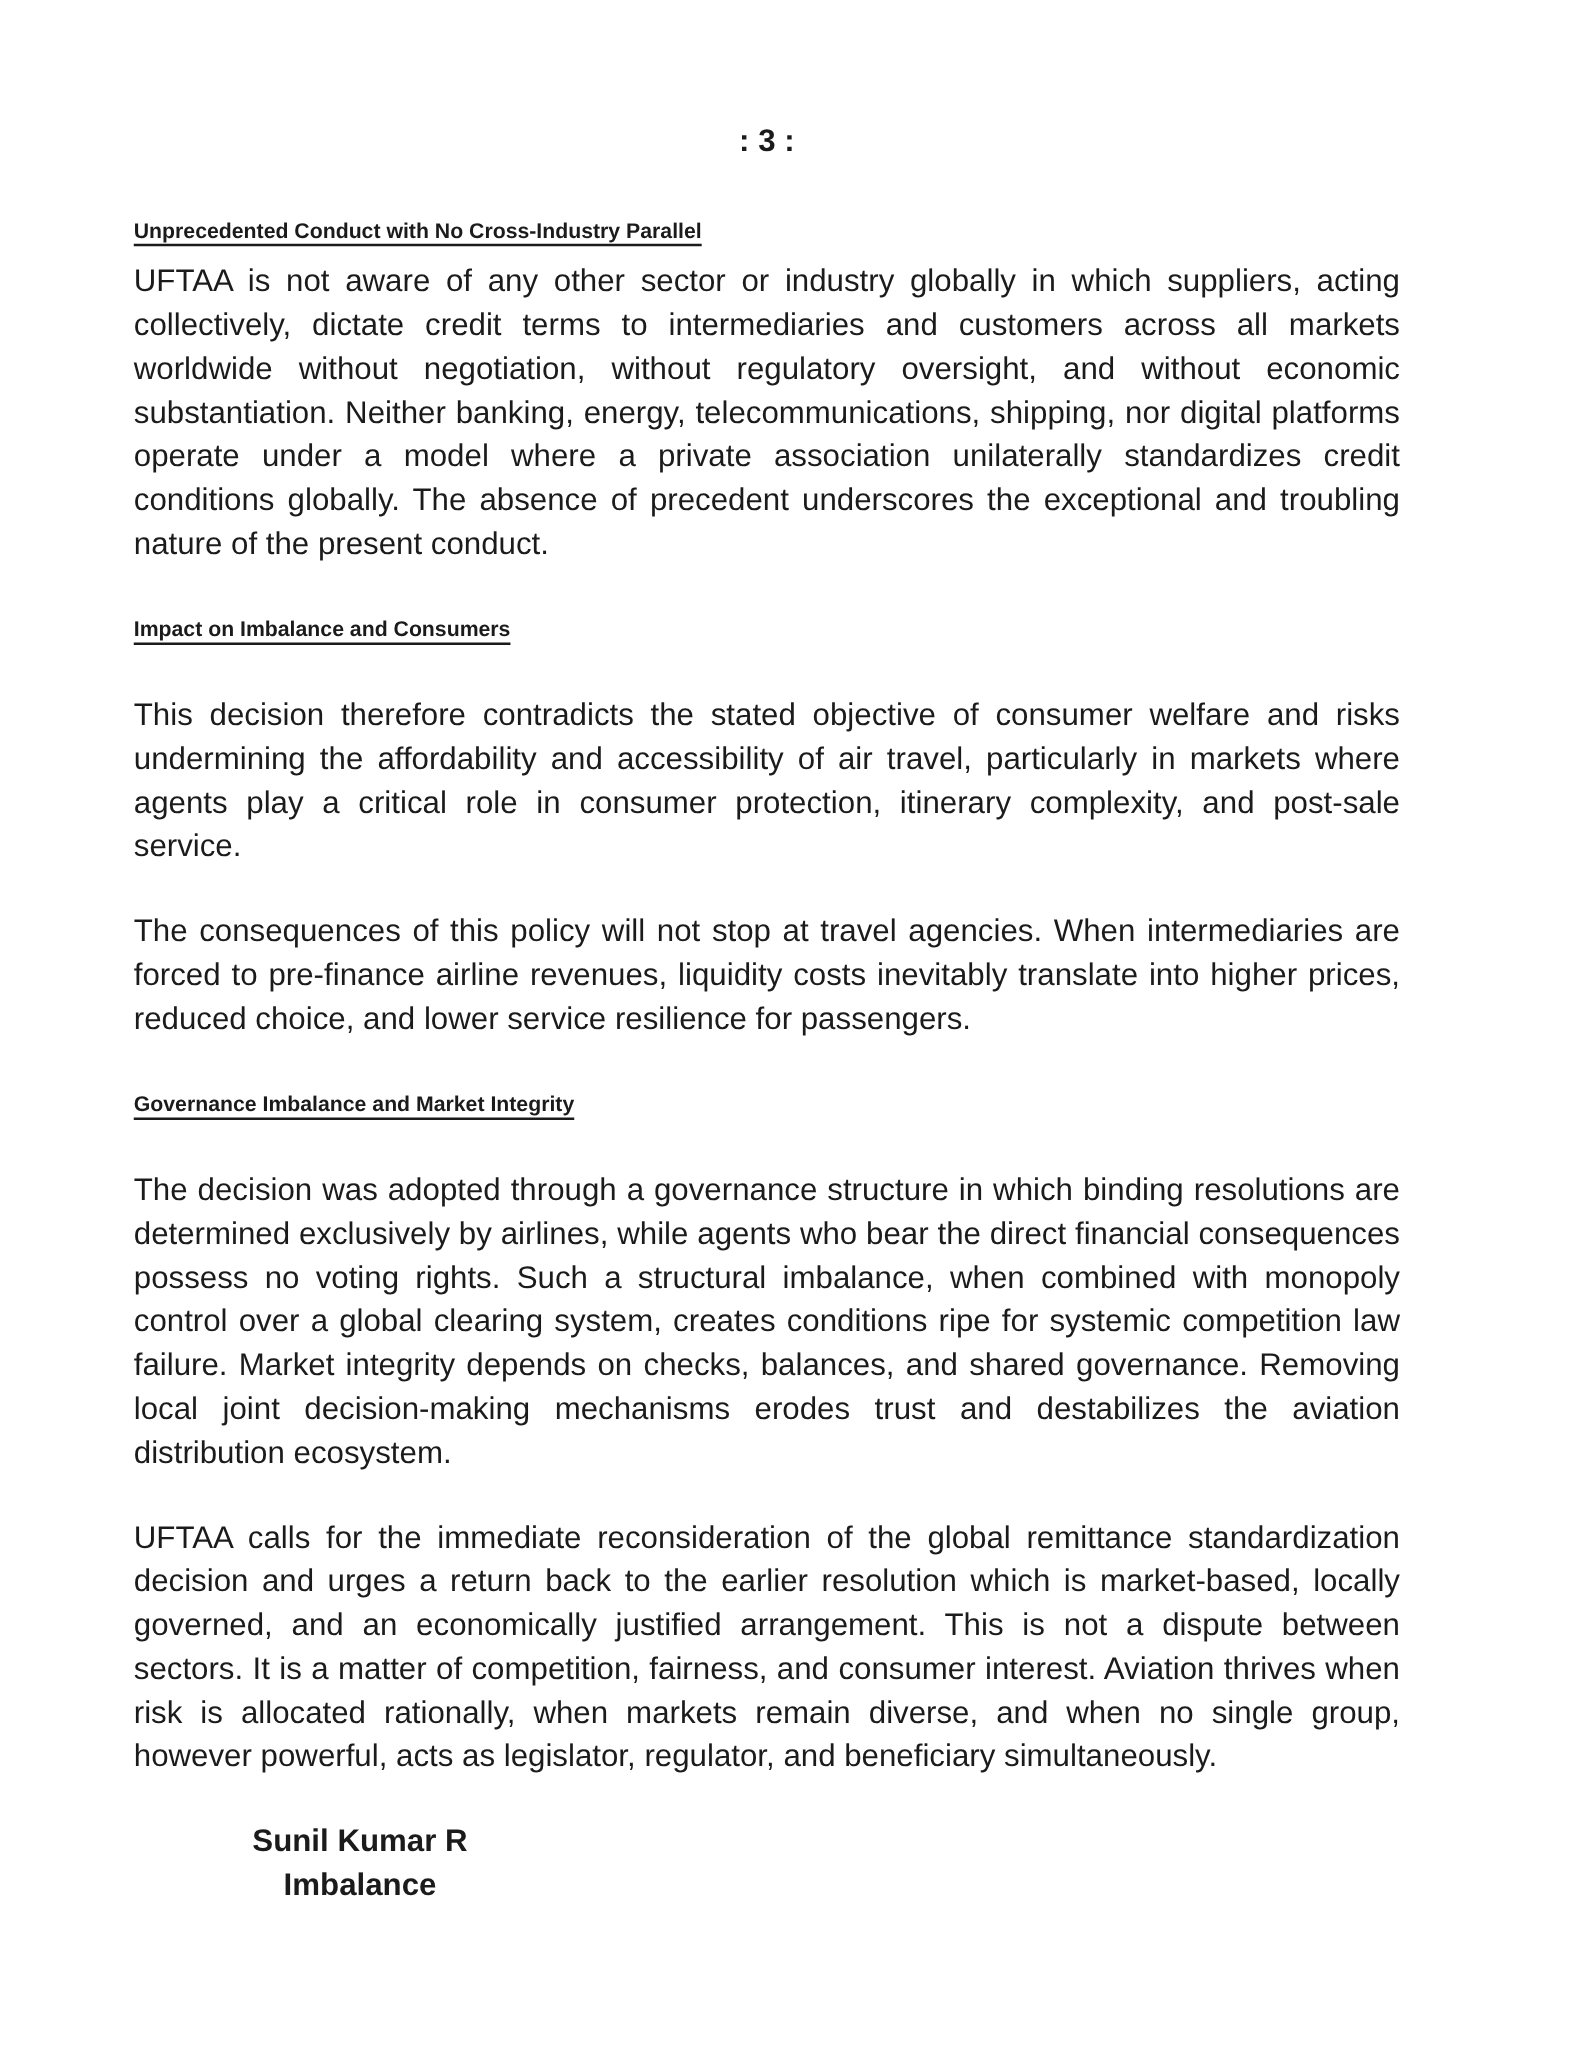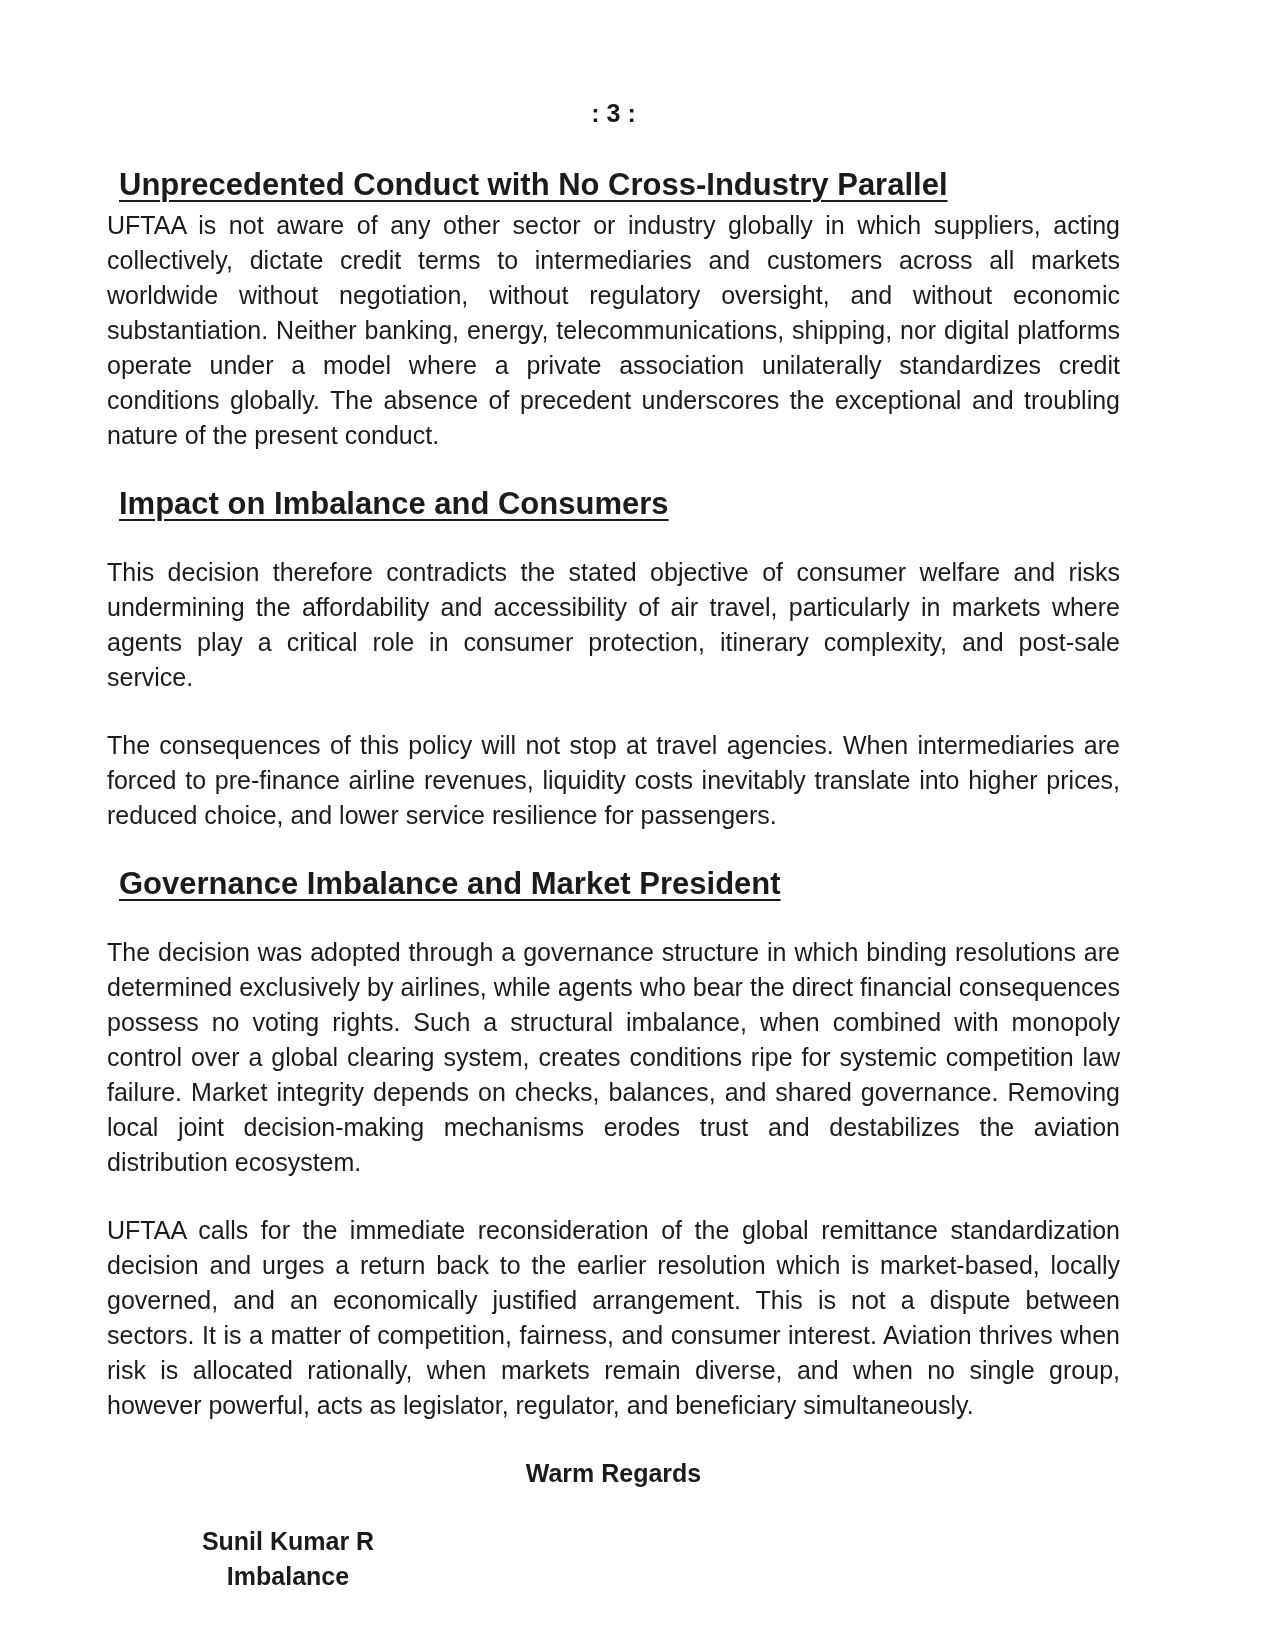--- a/index.html
+++ b/index.html
@@ -19,24 +19,24 @@
     line-height: 35px;
     color: #1b1b1b;
     overflow: hidden;
   }
   .pageno {
     text-align: center;
     font-weight: bold;
     margin: 0 0 36px 0;
   }
   h2.heading {
-    font-size: 31px;
+    font-size: 17px;
     line-height: 35px;
     font-weight: bold;
-    margin: 12px;
+    margin: 0;
     text-decoration: underline;
     text-decoration-thickness: 2px;
     text-underline-offset: 5px;
   }
   h2.h-tight  { margin-bottom: 6px; }
   h2.h-spaced { margin-bottom: 34px; }
   p.para {
     margin: 0 0 33px 0;
     text-align: justify;
     text-justify: inter-word;
@@ -72,27 +72,26 @@
     <p class="para">UFTAA is not aware of any other sector or industry globally in which suppliers, acting collectively, dictate credit terms to intermediaries and customers across all markets worldwide without negotiation, without regulatory oversight, and without economic substantiation. Neither banking, energy, telecommunications, shipping, nor digital platforms operate under a model where a private association unilaterally standardizes credit conditions globally. The absence of precedent underscores the exceptional and troubling nature of the present conduct.</p>
   </section>
 
   <section>
     <h2 class="heading h-spaced">Impact on Imbalance and Consumers</h2>
     <p class="para">This decision therefore contradicts the stated objective of consumer welfare and risks undermining the affordability and accessibility of air travel, particularly in markets where agents play a critical role in consumer protection, itinerary complexity, and post-sale service.</p>
     <p class="para">The consequences of this policy will not stop at travel agencies. When intermediaries are forced to pre-finance airline revenues, liquidity costs inevitably translate into higher prices, reduced choice, and lower service resilience for passengers.</p>
   </section>
 
   <section>
-    <h2 class="heading h-spaced">Governance Imbalance and Market President</h2>
+    <h2 class="heading h-spaced">Governance Imbalance and Market Integrity</h2>
     <p class="para">The decision was adopted through a governance structure in which binding resolutions are determined exclusively by airlines, while agents who bear the direct financial consequences possess no voting rights. Such a structural imbalance, when combined with monopoly control over a global clearing system, creates conditions ripe for systemic competition law failure. Market integrity depends on checks, balances, and shared governance. Removing local joint decision-making mechanisms erodes trust and destabilizes the aviation distribution ecosystem.</p>
   </section>
 
   <p class="para closing-statement">UFTAA calls for the immediate reconsideration of the global remittance standardization decision and urges a return back to the earlier resolution which is market-based, locally governed, and an economically justified arrangement. This is not a dispute between sectors. It is a matter of competition, fairness, and consumer interest. Aviation thrives when risk is allocated rationally, when markets remain diverse, and when no single group, however powerful, acts as legislator, regulator, and beneficiary simultaneously.</p>
 
-  <div class="sign-off">Warm Regards</div>
 
   <div class="sig-row">
     <div class="sig-block left">
       <span class="sig-name">Sunil Kumar R</span>
       <span class="sig-title">Imbalance</span>
     </div>
     <div class="sig-block right">
     </div>
   </div>
 

